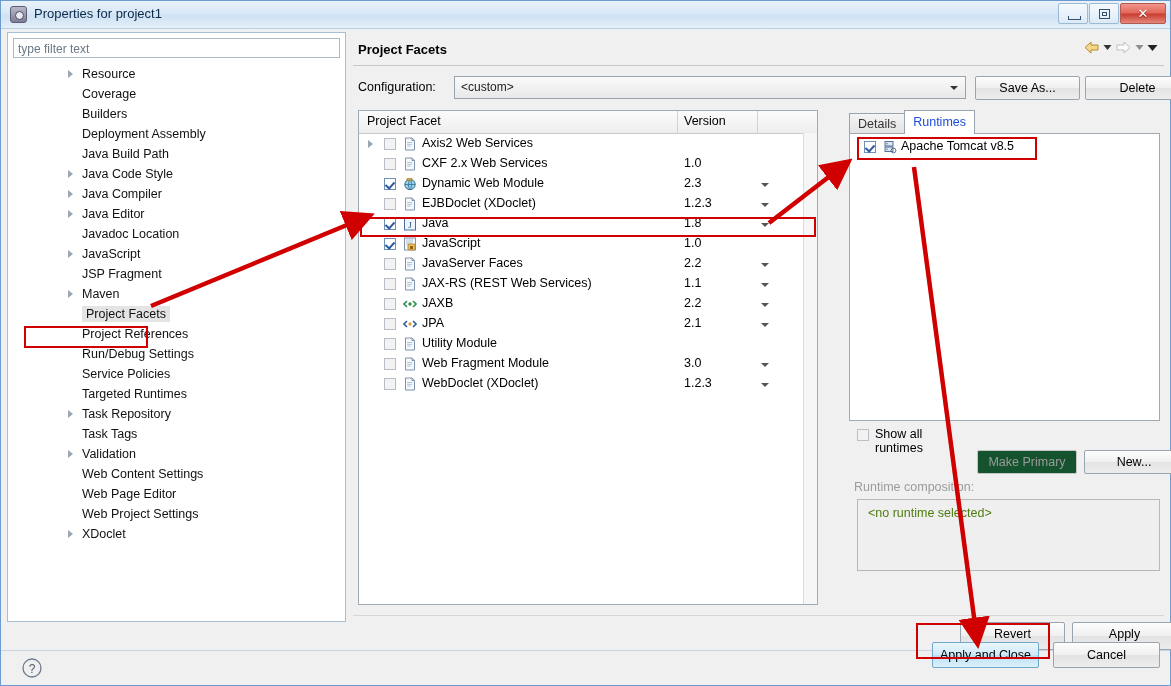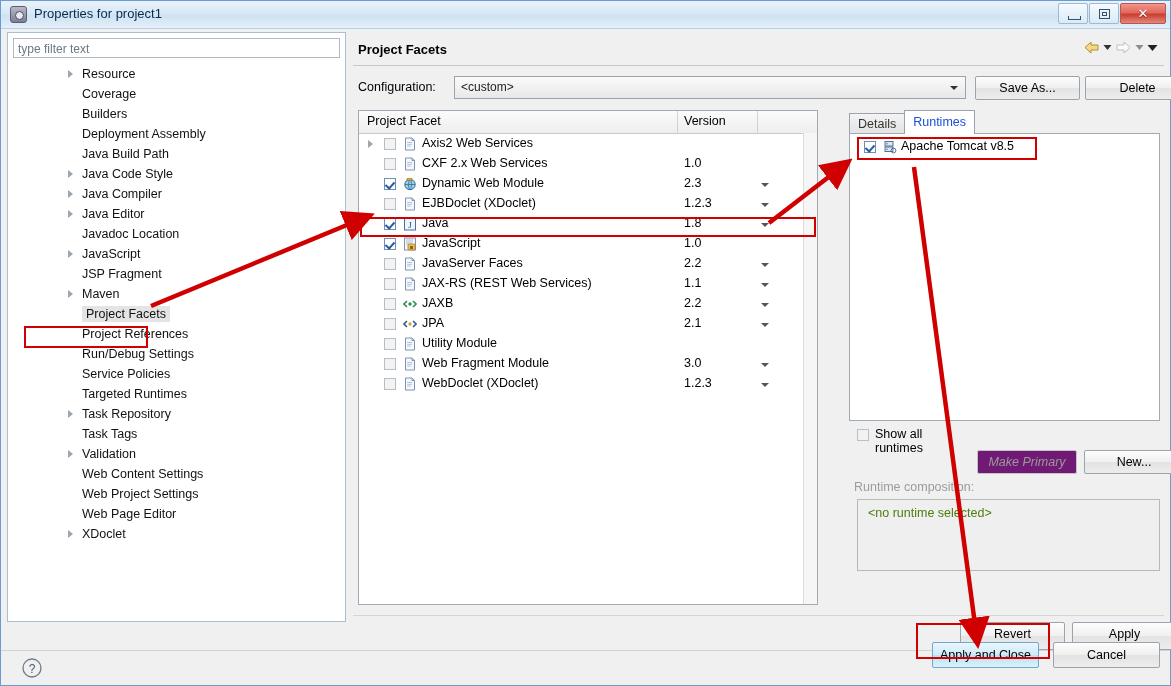--- a/index.html
+++ b/index.html
@@ -108,21 +108,21 @@
   }
   .cfg-combo .caret{
     position:absolute;right:7px;top:9px;width:0;height:0;
     border-top:4px solid #333;border-left:4px solid transparent;border-right:4px solid transparent;
   }
   .btn{
     background:linear-gradient(180deg,#fdfdfd 0%,#f0f0f0 48%,#e3e3e3 52%,#ededed 100%);
     border:1px solid #9aa4ae;border-radius:2px;box-sizing:border-box;
     font-size:12.5px;color:#000;text-align:center;cursor:default;
   }
-  .btn.disabled{color:#9a9a9a;background:#701a75;border-color:#c4c4c4;font-style:italic;}
+  .btn.disabled{color:#9a9a9a;background:#14532d;border-color:#c4c4c4;}
   .cfg-btn{position:absolute;top:0;width:105px;height:24px;line-height:22px;}
 
   
   .facet-pane{
     position:absolute;left:5px;top:78px;width:460px;height:495px;
     background:#fff;border:1px solid #a0aab4;box-sizing:border-box;overflow:hidden;
   }
   .fhead{
     position:relative;height:22px;
     background:linear-gradient(180deg,#fbfbfb,#eeeeee);
@@ -253,22 +253,22 @@
           <div class="tree-item"><span class="arrow"></span><span class="lbl">Maven</span></div>
           <div class="tree-item selected"><span class="lbl">Project Facets</span></div>
           <div class="tree-item"><span class="lbl">Project References</span></div>
           <div class="tree-item"><span class="lbl">Run/Debug Settings</span></div>
           <div class="tree-item"><span class="lbl">Service Policies</span></div>
           <div class="tree-item"><span class="lbl">Targeted Runtimes</span></div>
           <div class="tree-item"><span class="arrow"></span><span class="lbl">Task Repository</span></div>
           <div class="tree-item"><span class="lbl">Task Tags</span></div>
           <div class="tree-item"><span class="arrow"></span><span class="lbl">Validation</span></div>
           <div class="tree-item"><span class="lbl">Web Content Settings</span></div>
+          <div class="tree-item"><span class="lbl">Web Page Editor</span></div>
           <div class="tree-item"><span class="lbl">Web Project Settings</span></div>
-          <div class="tree-item"><span class="lbl">Web Page Editor</span></div>
           <div class="tree-item"><span class="arrow"></span><span class="lbl">XDoclet</span></div>
         </div>
     </div>
     <div class="sel-box"></div>
 
     <div class="right-pane">
       <div class="page-title">Project Facets</div>
 
       <div class="nav-icons">
         <span>

